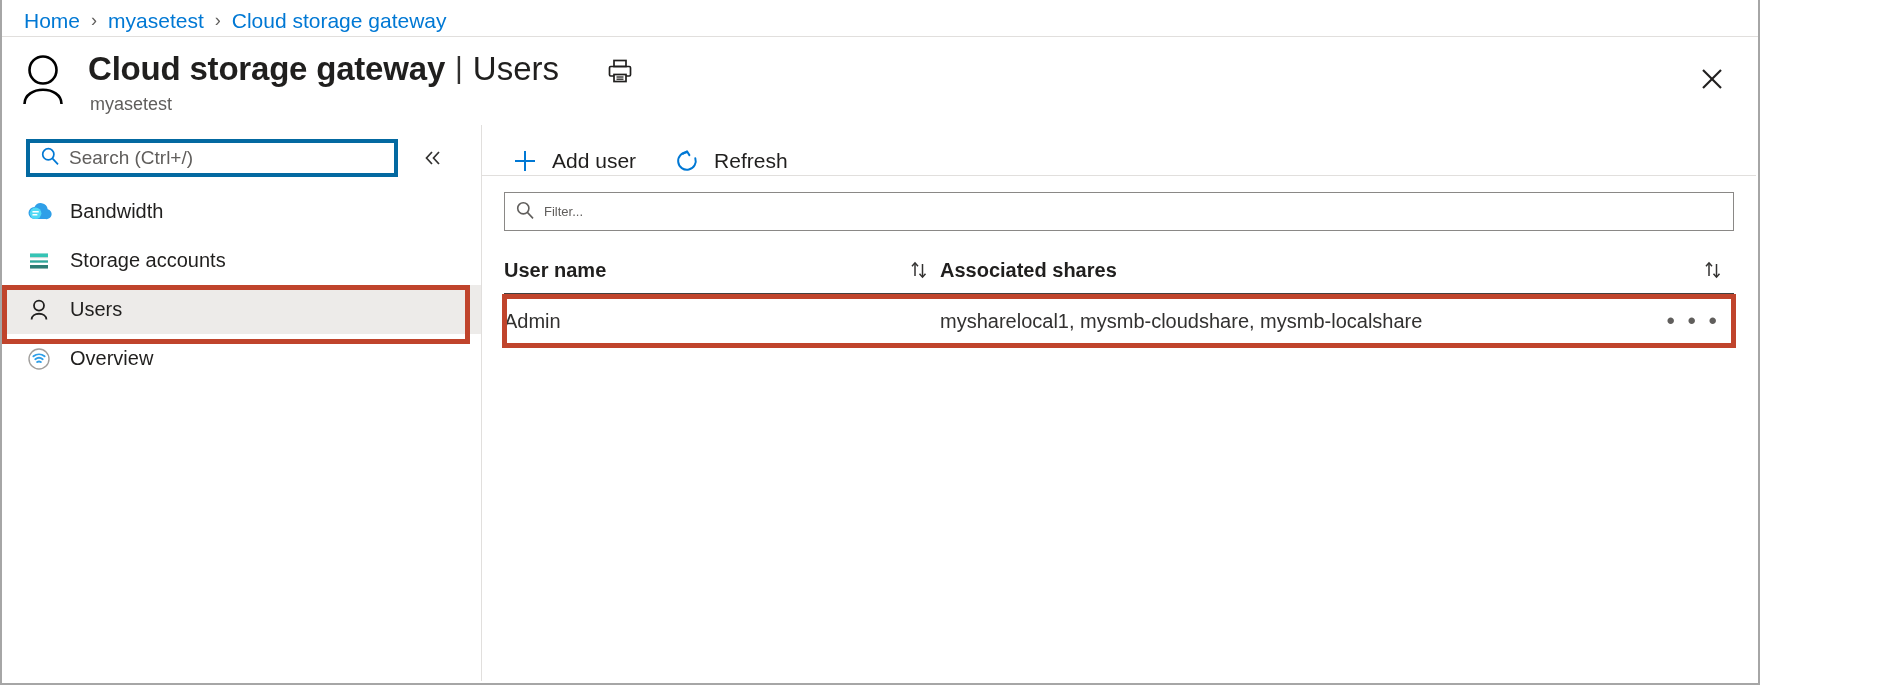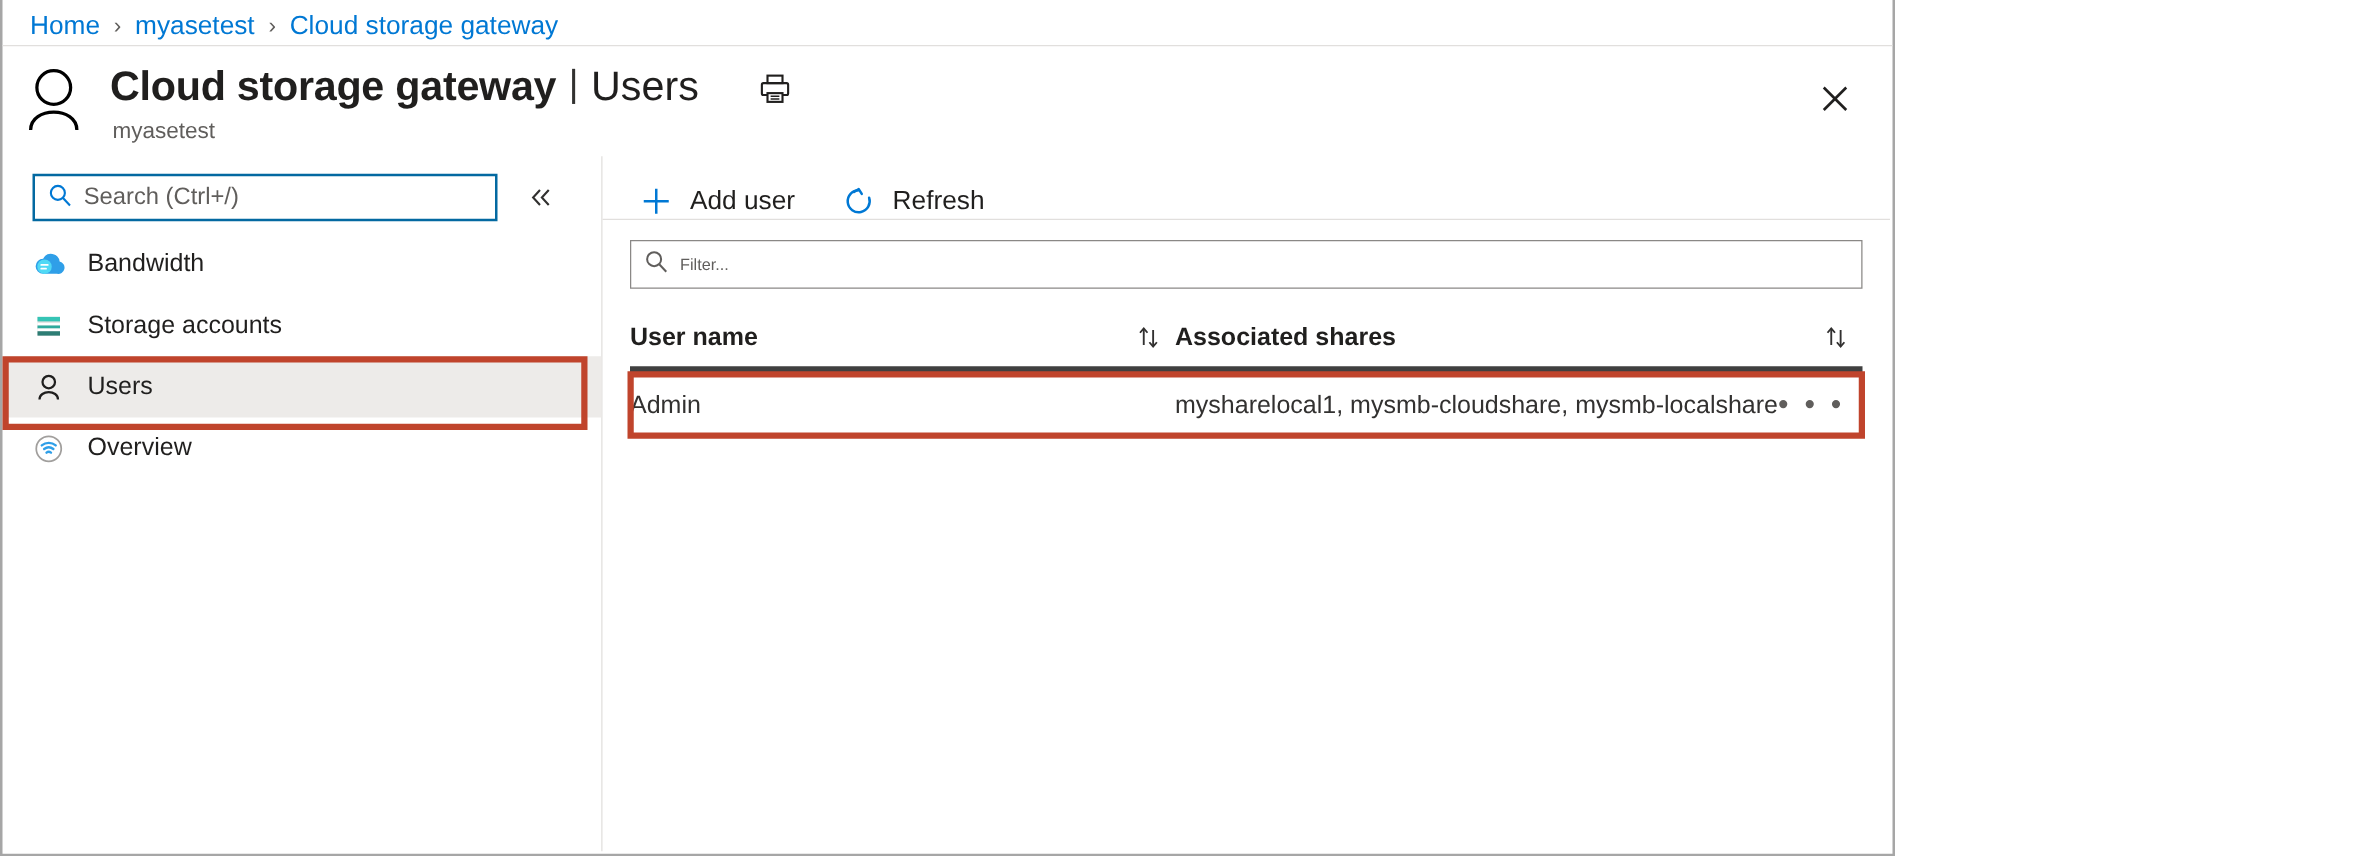--- a/index.html
+++ b/index.html
@@ -11,21 +11,21 @@
     width: 1892px;
     height: 685px;
     font-family: "Liberation Sans", sans-serif;
     color: #1b1a19;
     overflow: hidden;
     position: relative;
   }
   .page {
     position: absolute;
     left: 0; top: 0;
-    width: 1516px;
+    width: 1760px;
     height: 685px;
     box-sizing: border-box;
     border-left: 2px solid #a6a6a6;
     border-right: 2px solid #a6a6a6;
     border-bottom: 2px solid #a6a6a6;
     background: #ffffff;
   }
 
   
   .breadcrumb {
@@ -143,21 +143,21 @@
     top: 13px;
     width: 440px;
     height: 40px;
     display: flex;
     align-items: center;
   }
   .search-box {
     width: 372px;
     height: 38px;
     box-sizing: border-box;
-    border: 2px solid #0369a1;
+    border: 4px solid #0369a1;
     background: #ffffff;
     display: flex;
     align-items: center;
     padding-left: 10px;
   }
   .search-box .mag { flex: 0 0 auto; margin-right: 9px; }
   .search-input {
     border: none;
     outline: none;
     font-family: "Liberation Sans", sans-serif;
@@ -300,21 +300,21 @@
   .table {
     position: absolute;
     left: 22px;
     right: 22px;
     top: 122px;
   }
   .thead {
     display: flex;
     align-items: center;
     height: 46px;
-    border-bottom: 7px solid #404040;
+    border-bottom: 4px solid #404040;
   }
   .th {
     display: flex;
     align-items: center;
     font-size: 20px;
     font-weight: 700;
     color: #201f1e;
     position: relative;
   }
   .th .sort {

